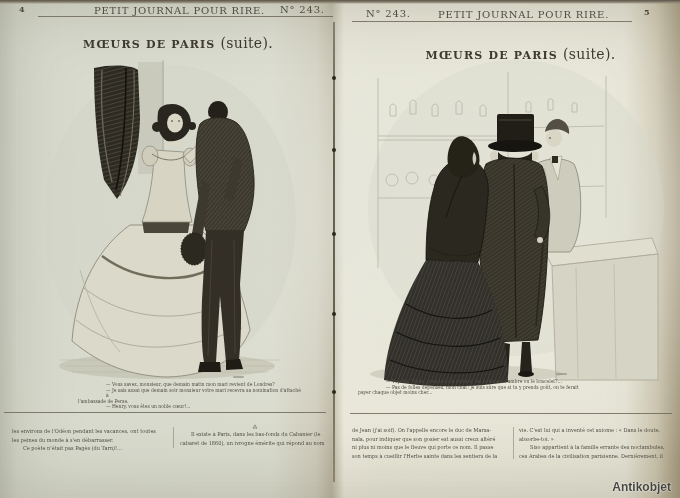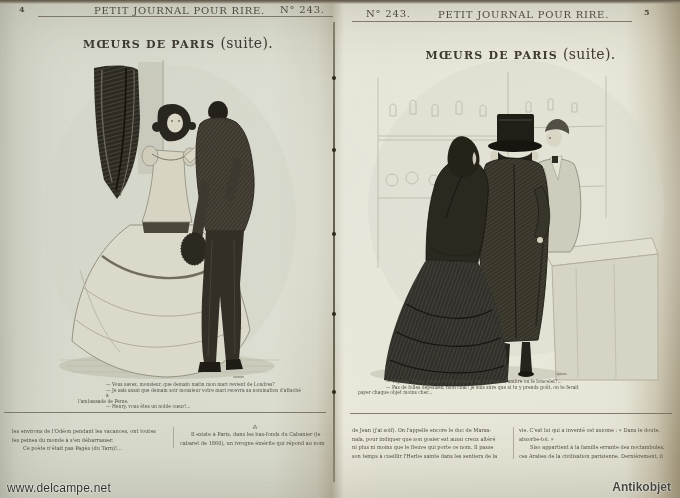--- a/index.html
+++ b/index.html
@@ -258,15 +258,14 @@
     <div>son temps à cueillir l'Herbe sainte dans les sentiers de la</div>
   </div>
   <div class="coldiv" style="left:513px;top:427px;height:32px"></div>
   <div class="small-scale bodytxt" style="left:519px;top:426px;width:306px">
     <div>vie. C'est lui qui a inventé cet axiome : « Dans le doute,</div>
     <div>absorbe-toi. »</div>
     <div class="pind">Siso appartient à la famille errante des noctambules,</div>
     <div>ces Arabes de la civilisation parisienne. Dernièrement, il</div>
   </div>
 
-  <div class="wm wm-left">www.delcampe.net</div>
   <div class="wm wm-right">Antikobjet</div>
 </div>
 
 </body></html>

